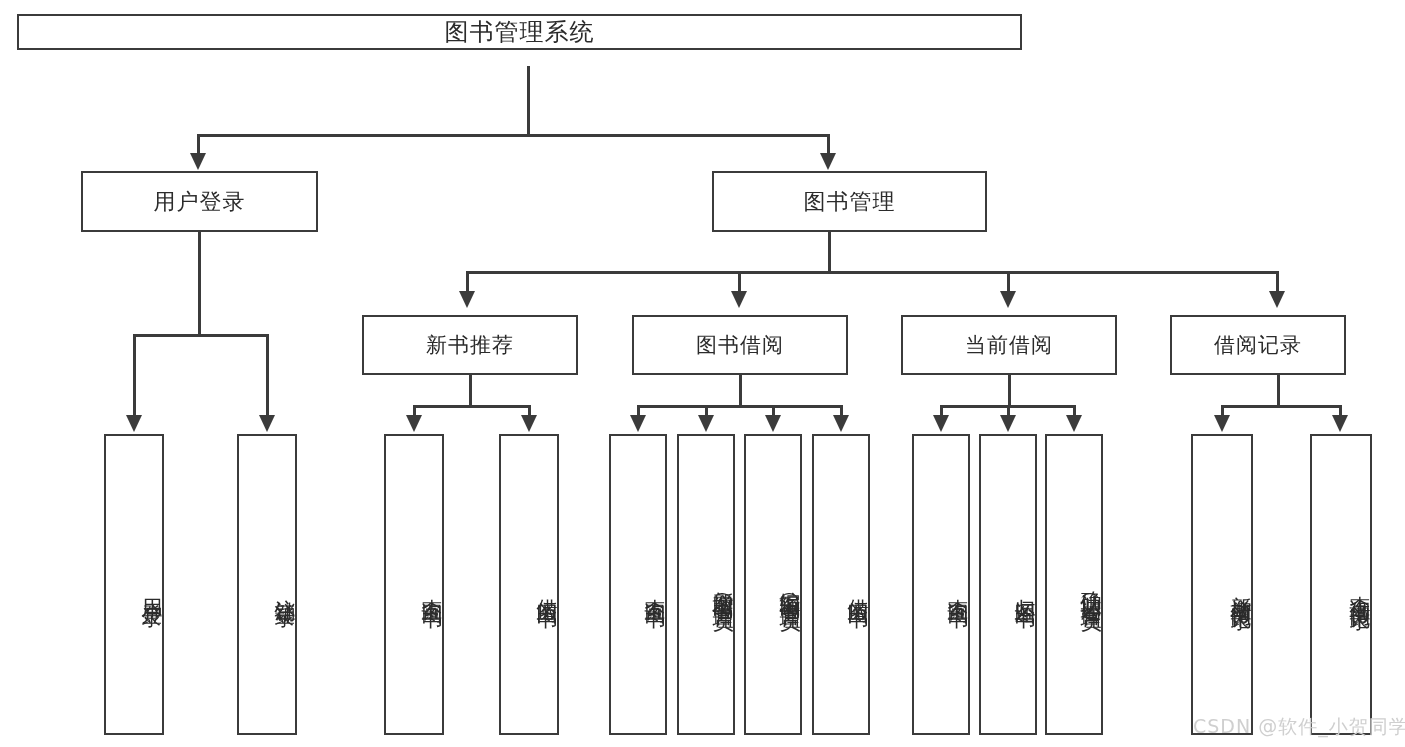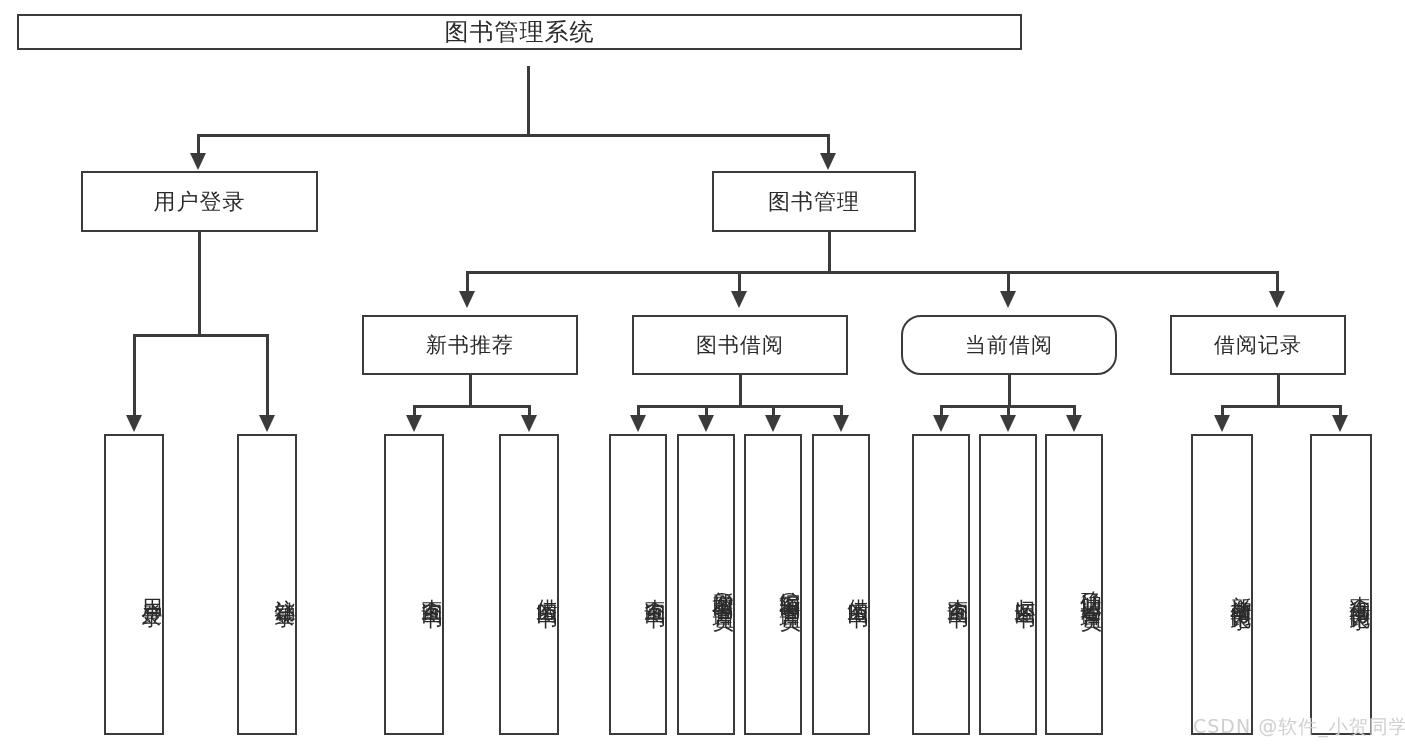--- a/index.html
+++ b/index.html
@@ -89,21 +89,21 @@
   <div class="hline" style="left:197px;top:134px;width:633px;height:3px;"></div>
   <div class="vline" style="left:197px;top:134px;width:3px;height:22px;"></div>
   <div class="arrow" style="left:190px;top:153px;"></div>
   <div class="vline" style="left:827px;top:134px;width:3px;height:22px;"></div>
   <div class="arrow" style="left:820px;top:153px;"></div>
 
   <div class="node lvl2" style="left:81px;top:171px;width:237px;height:61px;">
     <span>用户登录</span>
   </div>
 
-  <div class="node lvl2" style="left:712px;top:171px;width:204px;height:61px;">
+  <div class="node lvl2" style="left:712px;top:171px;width:275px;height:61px;">
     <span>图书管理</span>
   </div>
 
   <div class="vline" style="left:198px;top:232px;width:3px;height:105px;"></div>
   <div class="hline" style="left:133px;top:334px;width:135px;height:3px;"></div>
   <div class="vline" style="left:133px;top:334px;width:3px;height:84px;"></div>
   <div class="arrow" style="left:126px;top:415px;"></div>
   <div class="vline" style="left:266px;top:334px;width:3px;height:84px;"></div>
   <div class="arrow" style="left:259px;top:415px;"></div>
 
@@ -117,21 +117,21 @@
   <div class="arrow" style="left:1000px;top:291px;"></div>
   <div class="vline" style="left:1276px;top:271px;width:3px;height:22px;"></div>
   <div class="arrow" style="left:1269px;top:291px;"></div>
 
   <div class="node lvl3" style="left:632px;top:315px;width:216px;height:60px;">
     <span>图书借阅</span>
   </div>
   <div class="node lvl3" style="left:362px;top:315px;width:216px;height:60px;">
     <span>新书推荐</span>
   </div>
-  <div class="node lvl3" style="left:901px;top:315px;width:216px;height:60px;border-radius:20px;">
+  <div class="node lvl3" style="left:901px;top:315px;width:216px;height:60px;">
     <span>当前借阅</span>
   </div>
   <div class="node lvl3" style="left:1170px;top:315px;width:176px;height:60px;">
     <span>借阅记录</span>
   </div>
 
   <div class="vline" style="left:469px;top:375px;width:3px;height:32px;"></div>
   <div class="hline" style="left:413px;top:405px;width:117px;height:3px;"></div>
   <div class="vline" style="left:413px;top:405px;width:3px;height:12px;"></div>
   <div class="arrow" style="left:406px;top:415px;"></div>

